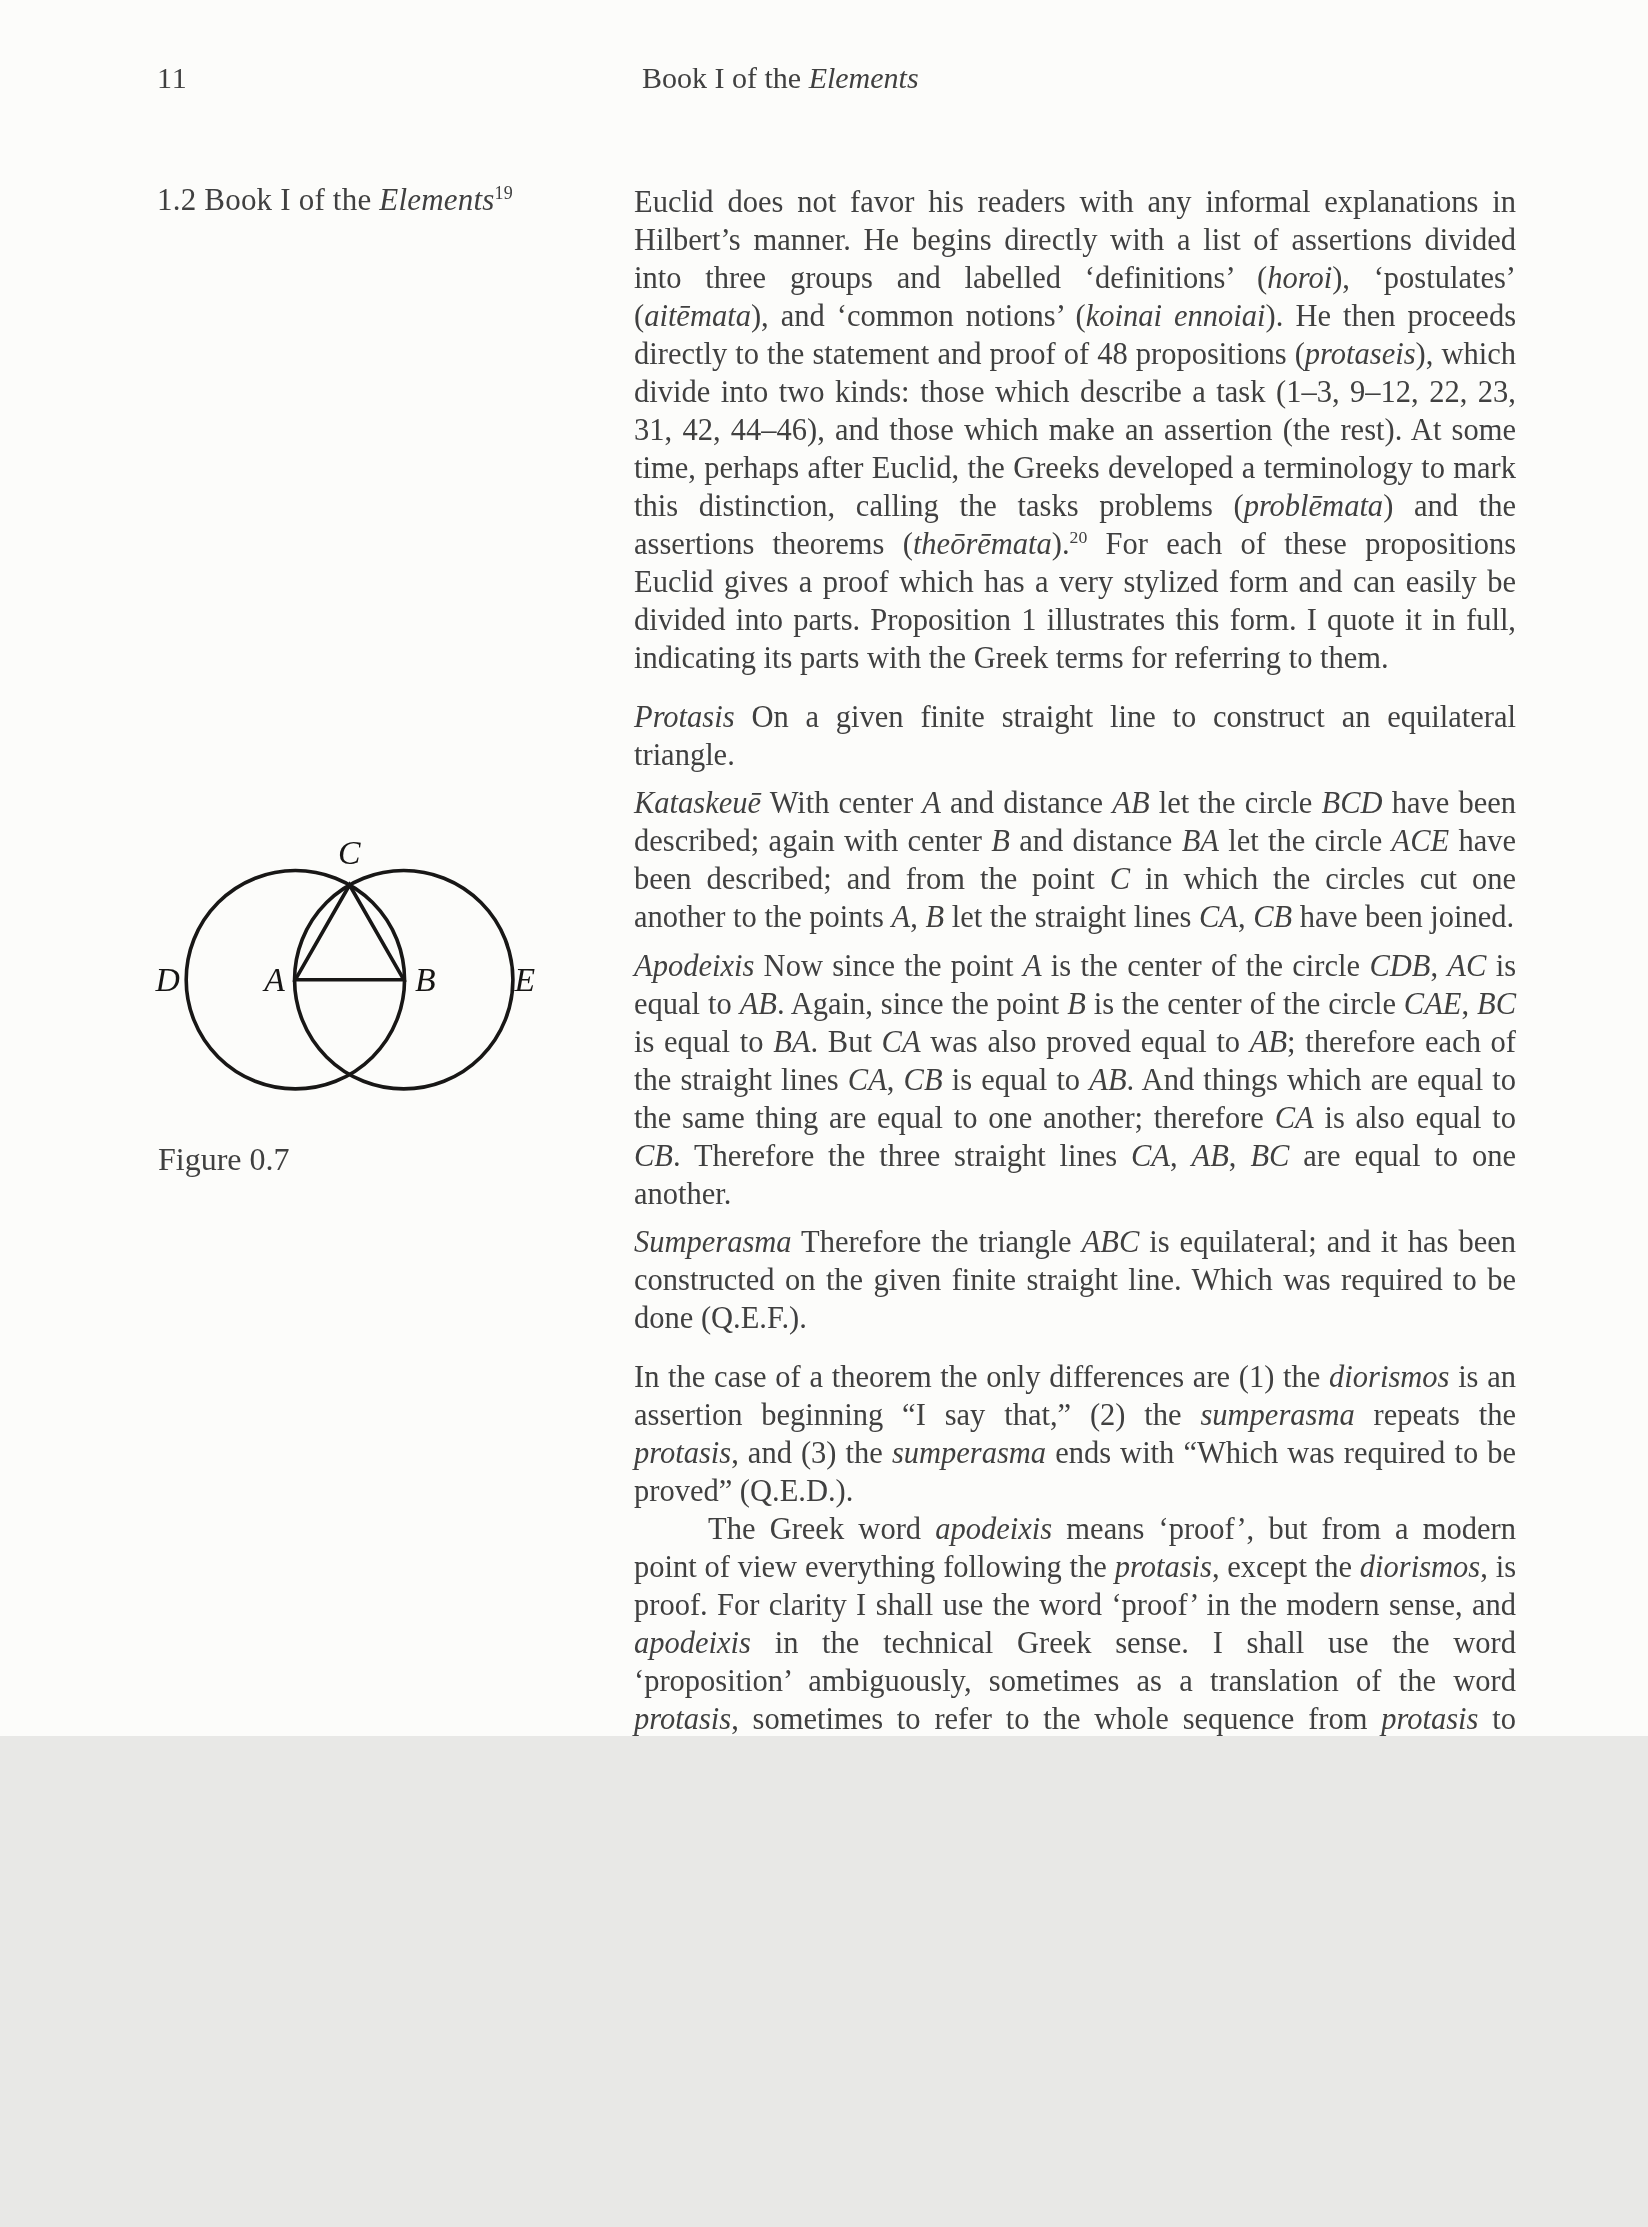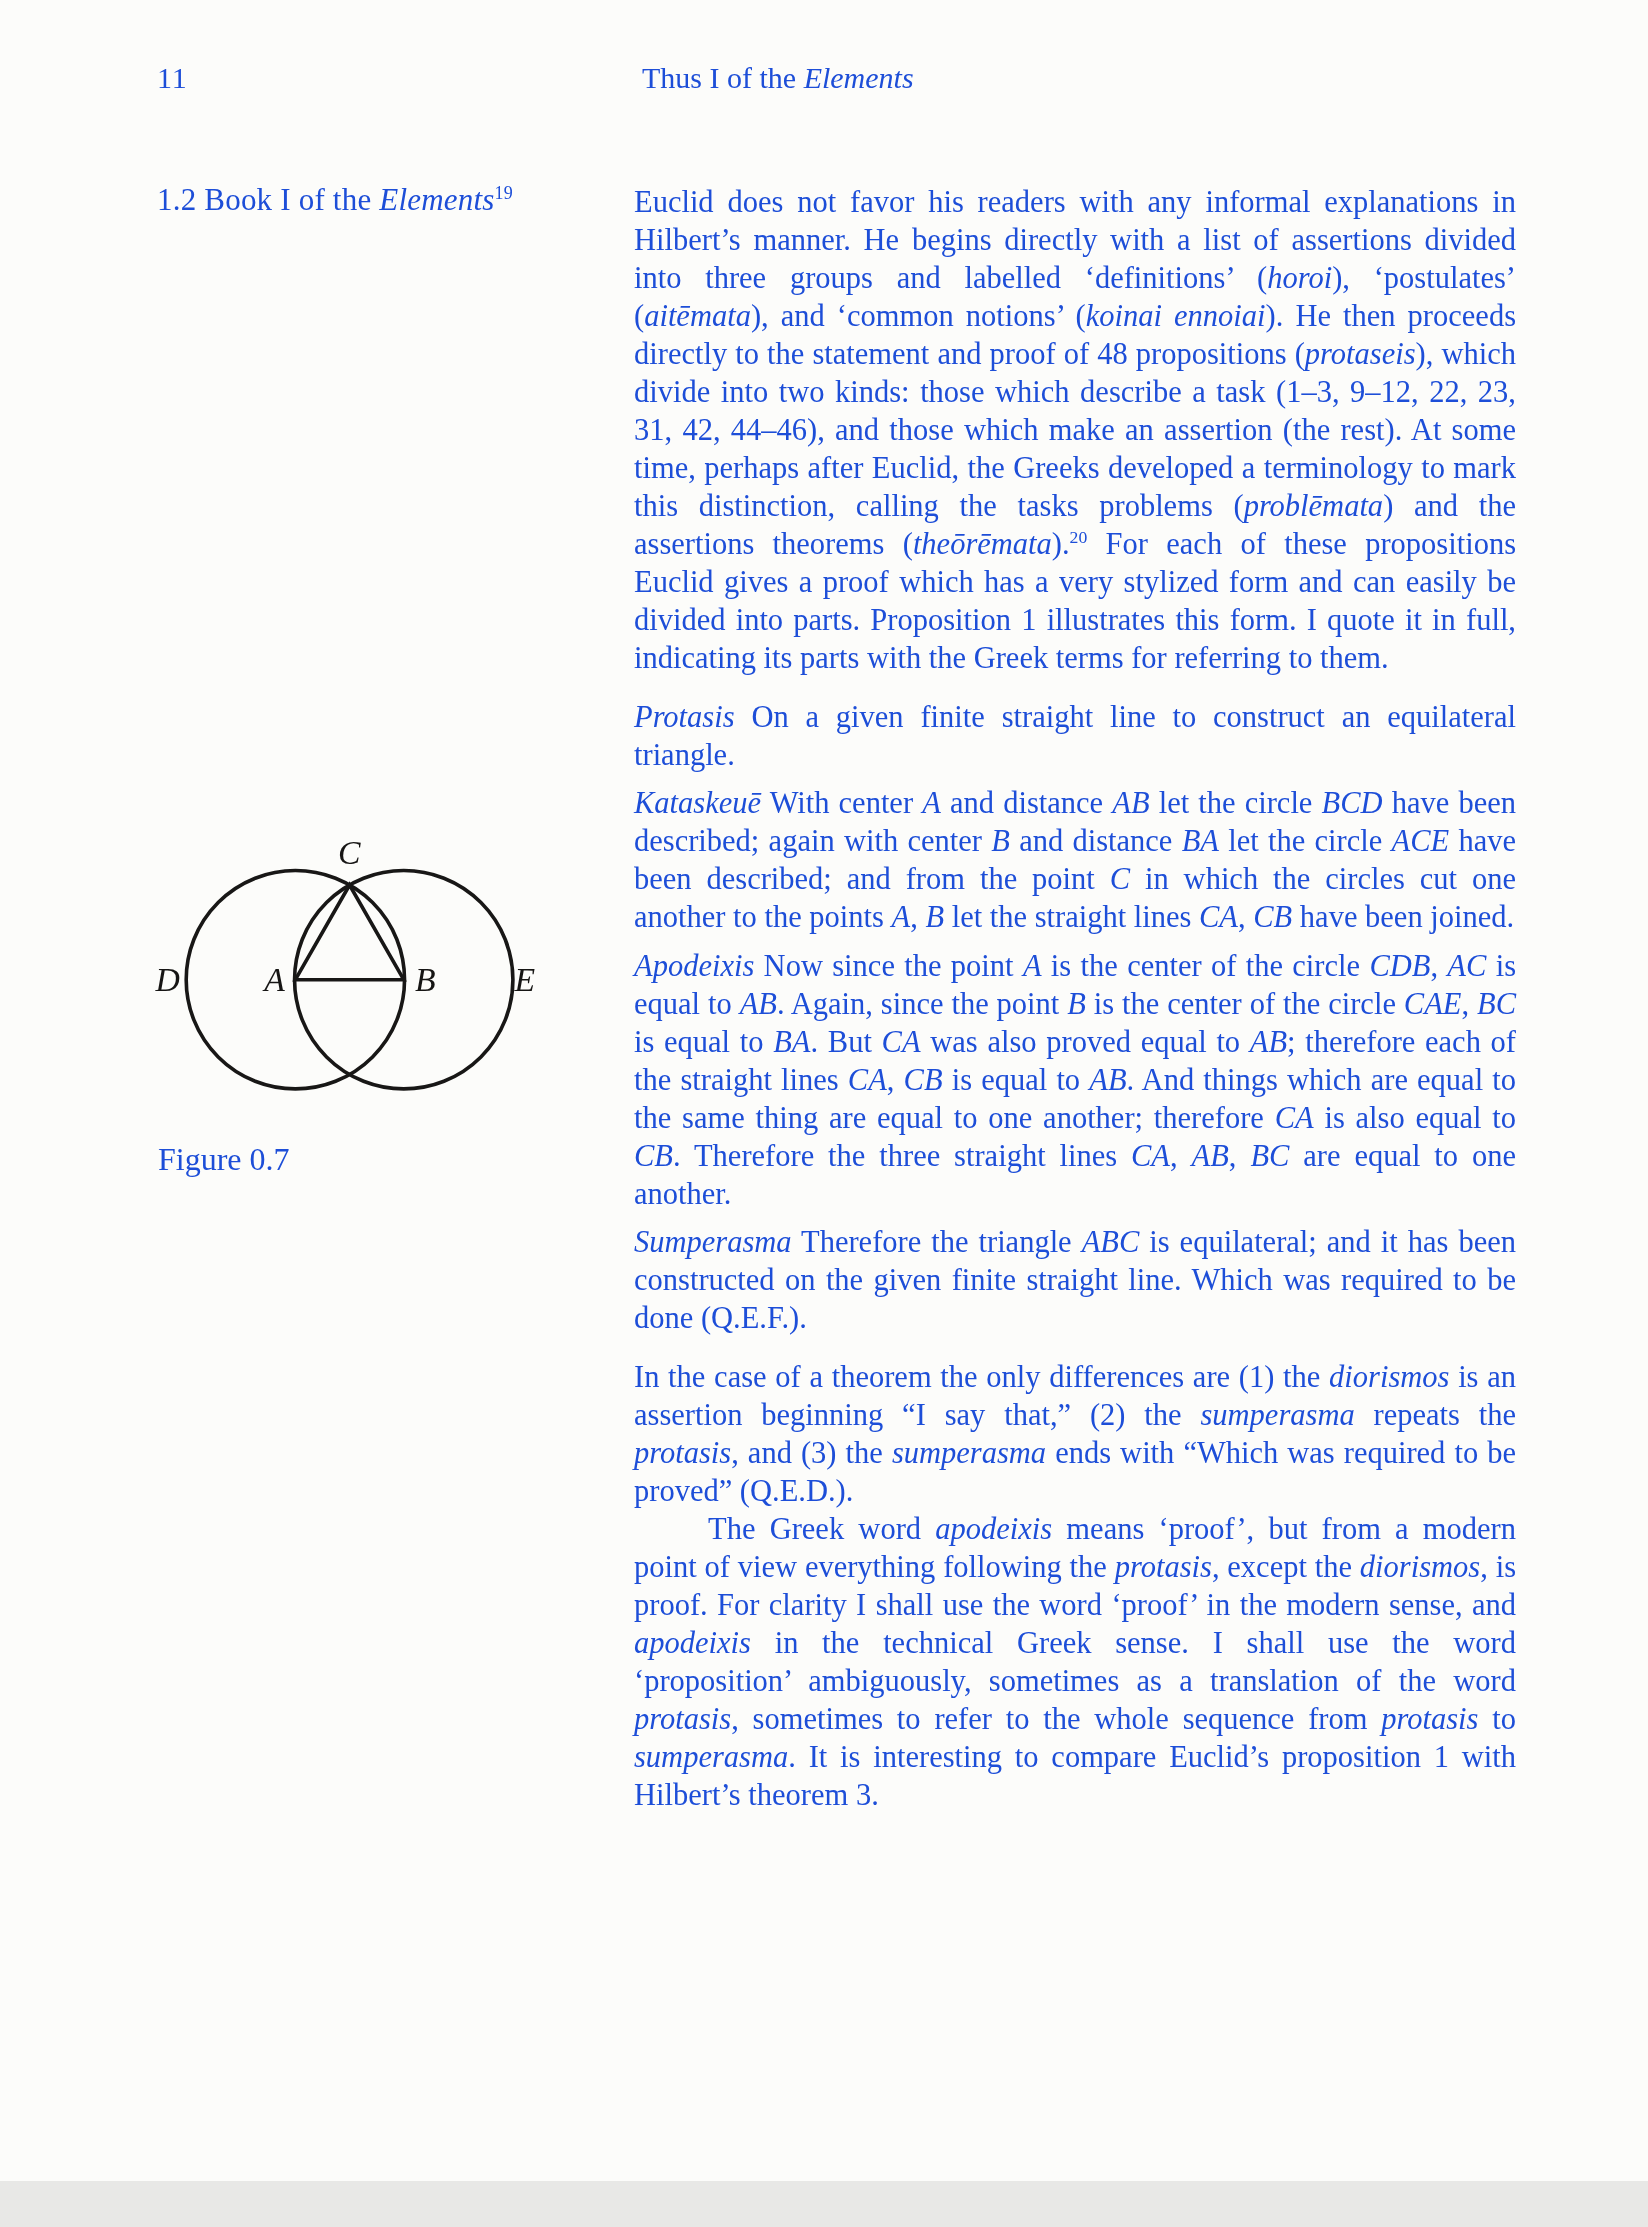--- a/index.html
+++ b/index.html
@@ -1,22 +1,22 @@
 <!DOCTYPE html>
 <html style="font-size:13px"><head>
 <meta charset="utf-8">
 <style>
   html, body { margin: 0; padding: 0; background: #e8e8e6; }
   .page {
     position: relative;
     width: 1648px;
-    height: 2181px;
+    height: 1736px;
     background: #fcfcfa;
     font-family: "Liberation Serif", "DejaVu Serif", serif;
-    color: #1d4ed8;
+    color: #404040;
     overflow: hidden;
   }
   .i { font-style: italic; text-align: center; }
   sup { font-size: 58%; line-height: 0; }
 
   .running-head { position: absolute; top: 61px; left: 0; right: 0; height: 40px; }
   .pagenum {
     position: absolute; left: 157px; top: 0;
     font-size: 30px; letter-spacing: 0.8px;
   }
@@ -57,21 +57,21 @@
     font-size: 32px; white-space: nowrap;
   }
 </style>
 </head>
 <body>
 
 <div class="page">
 
   <div class="running-head">
     <span class="pagenum">11</span>
-    <span class="running-title"><span>Thus I of the </span><span class="i">Elements</span></span>
+    <span class="running-title"><span>Book I of the </span><span class="i">Elements</span></span>
   </div>
 
   <h2 class="section-heading"><span>1.2 Book I of the </span><span class="i">Elements</span><sup>19</sup></h2>
 
   <div class="main-column">
     <p class="para"><span>Euclid does not favor his readers with any informal explanations in Hilbert’s manner. He begins directly with a list of assertions divided into three groups and labelled ‘definitions’ (</span><span class="i">horoi</span><span>), ‘postulates’ (</span><span class="i">aitēmata</span><span>), and ‘common notions’ (</span><span class="i">koinai ennoiai</span><span>). He then proceeds directly to the statement and proof of 48 propositions (</span><span class="i">protaseis</span><span>), which divide into two kinds: those which describe a task (1–3, 9–12, 22, 23, 31, 42, 44–46), and those which make an assertion (the rest). At some time, perhaps after Euclid, the Greeks developed a terminology to mark this distinction, calling the tasks problems (</span><span class="i">problēmata</span><span>) and the assertions theorems (</span><span class="i">theōrēmata</span><span>).</span><sup>20</sup><span> For each of these propositions Euclid gives a proof which has a very stylized form and can easily be divided into parts. Proposition 1 illustrates this form. I quote it in full, indicating its parts with the Greek terms for referring to them.</span></p>
     <p class="clause gap-lg"><span class="i">Protasis</span><span> On a given finite straight line to construct an equilateral triangle.</span></p>
     <p class="clause"><span class="i">Kataskeuē</span><span> With center </span><span class="i">A</span><span> and distance </span><span class="i">AB</span><span> let the circle </span><span class="i">BCD</span><span> have been described; again with center </span><span class="i">B</span><span> and distance </span><span class="i">BA</span><span> let the circle </span><span class="i">ACE</span><span> have been described; and from the point </span><span class="i">C</span><span> in which the circles cut one another to the points </span><span class="i">A</span><span>, </span><span class="i">B</span><span> let the straight lines </span><span class="i">CA</span><span>, </span><span class="i">CB</span><span> have been joined.</span></p>
     <p class="clause"><span class="i">Apodeixis</span><span> Now since the point </span><span class="i">A</span><span> is the center of the circle </span><span class="i">CDB</span><span>, </span><span class="i">AC</span><span> is equal to </span><span class="i">AB</span><span>. Again, since the point </span><span class="i">B</span><span> is the center of the circle </span><span class="i">CAE</span><span>, </span><span class="i">BC</span><span> is equal to </span><span class="i">BA</span><span>. But </span><span class="i">CA</span><span> was also proved equal to </span><span class="i">AB</span><span>; therefore each of the straight lines </span><span class="i">CA</span><span>, </span><span class="i">CB</span><span> is equal to </span><span class="i">AB</span><span>. And things which are equal to the same thing are equal to one another; therefore </span><span class="i">CA</span><span> is also equal to </span><span class="i">CB</span><span>. Therefore the three straight lines </span><span class="i">CA</span><span>, </span><span class="i">AB</span><span>, </span><span class="i">BC</span><span> are equal to one another.</span></p>
     <p class="clause"><span class="i">Sumperasma</span><span> Therefore the triangle </span><span class="i">ABC</span><span> is equilateral; and it has been constructed on the given finite straight line. Which was required to be done (Q.E.F.).</span></p>

